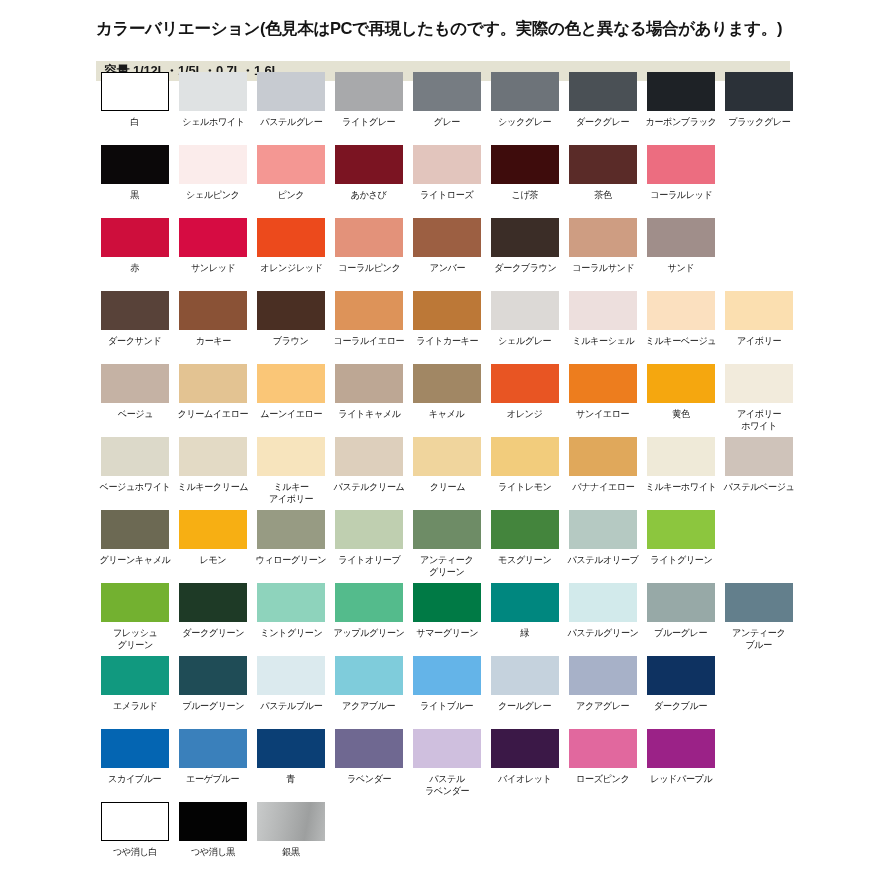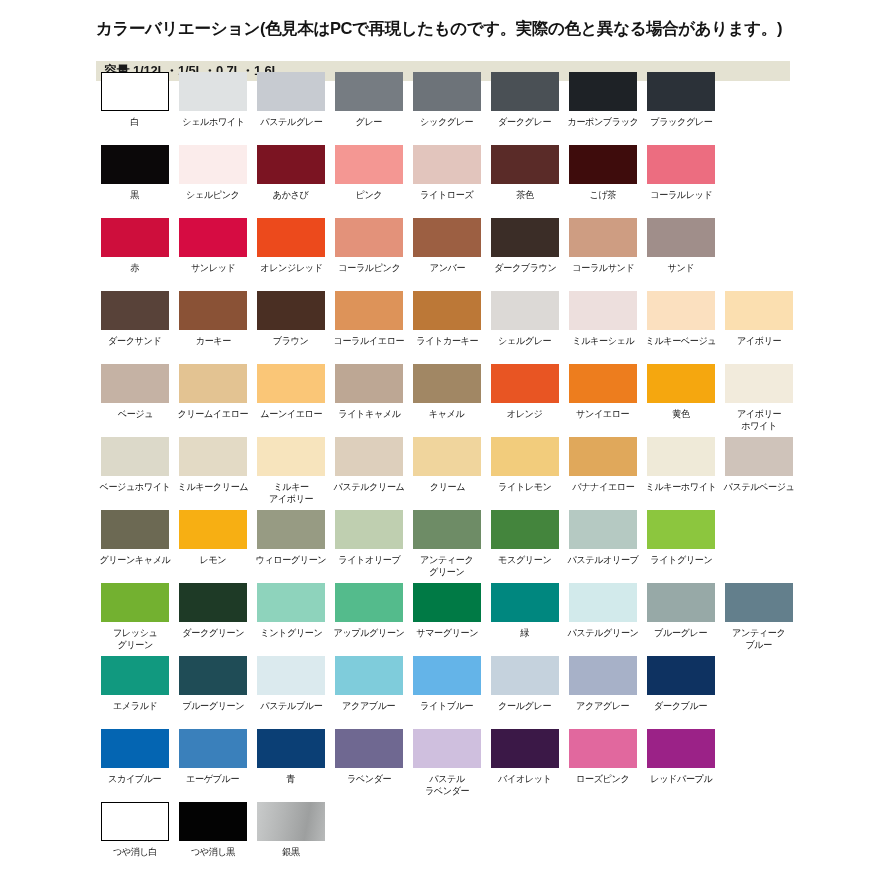--- a/index.html
+++ b/index.html
@@ -114,20 +114,24 @@
         </div>
         <div class="cell">
           <div class="swatch" style="background-color: rgb(223, 226, 227);"></div>
           <div class="cell-label">シェルホワイト</div>
         </div>
         <div class="cell">
           <div class="swatch" style="background-color: rgb(199, 203, 209);"></div>
           <div class="cell-label">パステルグレー</div>
         </div>
         <div class="cell">
+          <div class="swatch" style="background-color: rgb(168, 169, 171);"></div>
+          <div class="cell-label">ライトグレー</div>
+        </div>
+        <div class="cell">
           <div class="swatch" style="background-color: rgb(118, 124, 130);"></div>
           <div class="cell-label">グレー</div>
         </div>
         <div class="cell">
           <div class="swatch" style="background-color: rgb(109, 115, 121);"></div>
           <div class="cell-label">シックグレー</div>
         </div>
         <div class="cell">
           <div class="swatch" style="background-color: rgb(74, 80, 85);"></div>
           <div class="cell-label">ダークグレー</div>
@@ -144,38 +148,38 @@
       <div class="row">
         <div class="cell">
           <div class="swatch" style="background-color: rgb(11, 8, 9);"></div>
           <div class="cell-label">黒</div>
         </div>
         <div class="cell">
           <div class="swatch" style="background-color: rgb(251, 236, 235);"></div>
           <div class="cell-label">シェルピンク</div>
         </div>
         <div class="cell">
+          <div class="swatch" style="background-color: rgb(244, 151, 147);"></div>
+          <div class="cell-label">ピンク</div>
+        </div>
+        <div class="cell">
           <div class="swatch" style="background-color: rgb(123, 20, 34);"></div>
           <div class="cell-label">あかさび</div>
         </div>
         <div class="cell">
-          <div class="swatch" style="background-color: rgb(244, 151, 147);"></div>
-          <div class="cell-label">ピンク</div>
-        </div>
-        <div class="cell">
           <div class="swatch" style="background-color: rgb(226, 197, 189);"></div>
           <div class="cell-label">ライトローズ</div>
         </div>
         <div class="cell">
+          <div class="swatch" style="background-color: rgb(62, 12, 12);"></div>
+          <div class="cell-label">こげ茶</div>
+        </div>
+        <div class="cell">
           <div class="swatch" style="background-color: rgb(90, 43, 40);"></div>
           <div class="cell-label">茶色</div>
-        </div>
-        <div class="cell">
-          <div class="swatch" style="background-color: rgb(62, 12, 12);"></div>
-          <div class="cell-label">こげ茶</div>
         </div>
         <div class="cell">
           <div class="swatch" style="background-color: rgb(236, 109, 128);"></div>
           <div class="cell-label">コーラルレッド</div>
         </div>
       </div>
       <div class="row">
         <div class="cell">
           <div class="swatch" style="background-color: rgb(206, 14, 60);"></div>
           <div class="cell-label">赤</div>

